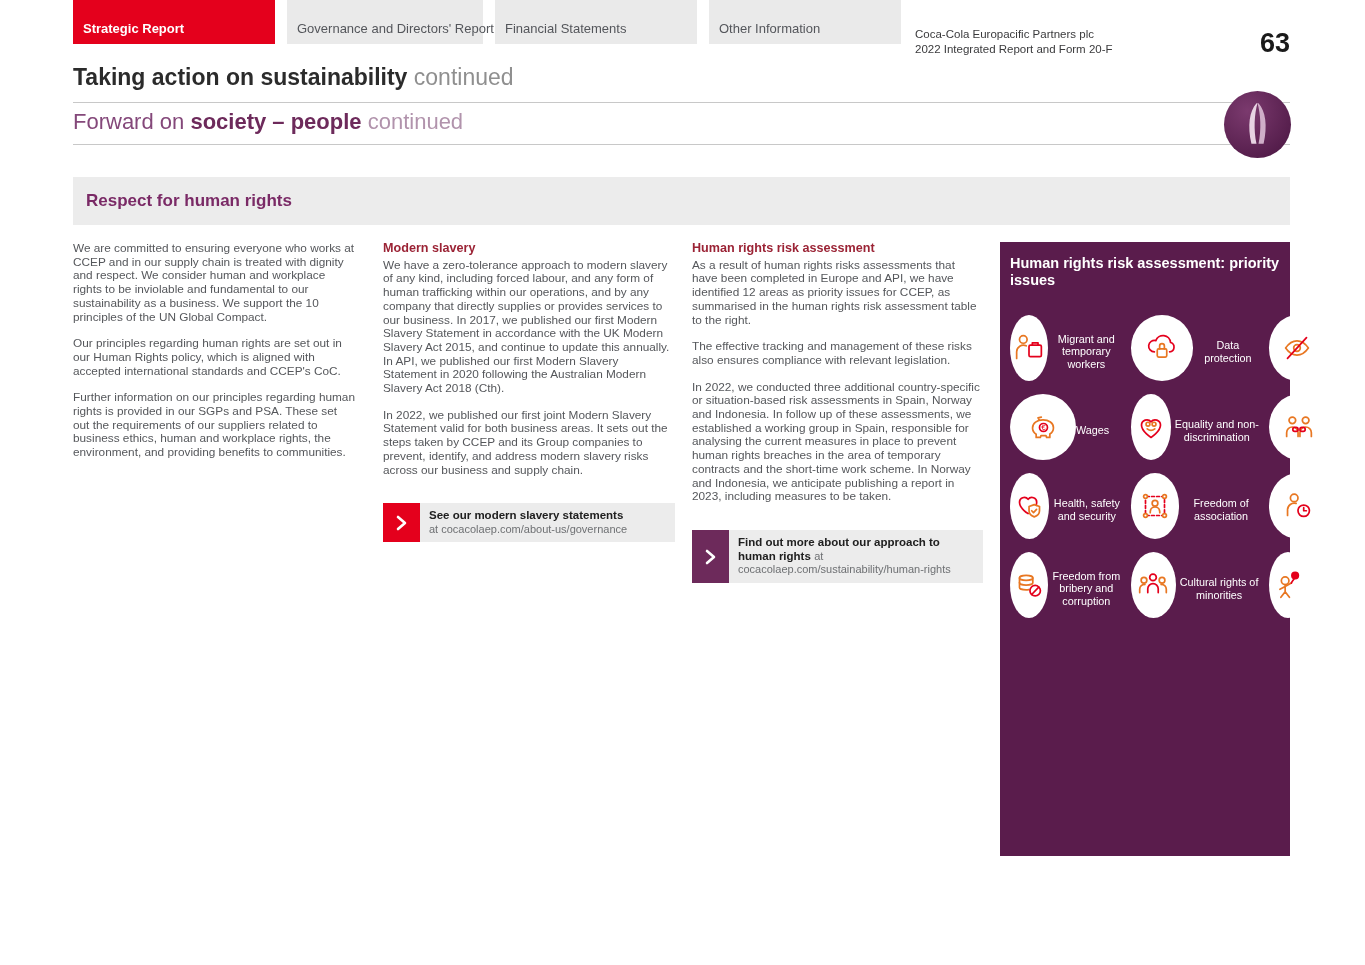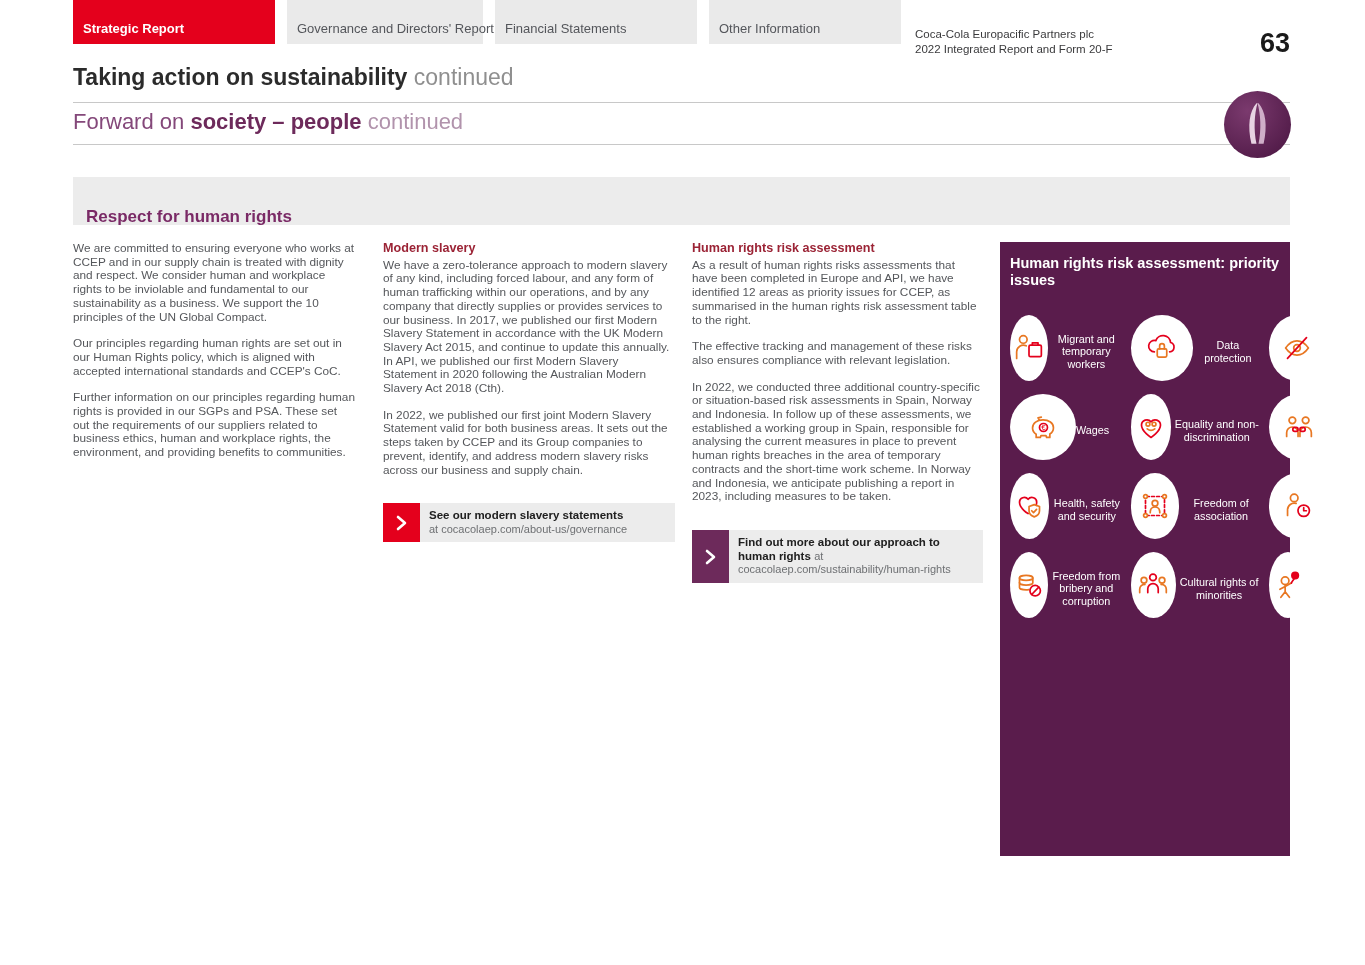--- a/index.html
+++ b/index.html
@@ -21,21 +21,21 @@
   .h1 .cont { color:#8f8f8f; font-weight:400; }
   .rule { position:absolute; left:73px; width:1217px; border-top:1px solid #c8c8c8; height:0; }
   .h2 { position:absolute; left:73px; top:109px; font-size:22px; color:#84487a; }
   .h2 .bold { font-weight:700; color:#6d2a5b; }
   .h2 .cont { color:#b193ac; }
   .avatar { position:absolute; left:1224px; top:91px; width:67px; height:67px; border-radius:50%;
             background:radial-gradient(circle at 35% 30%, #7b3a6e, #481440); overflow:hidden; }
 
   
   .banner { position:absolute; left:73px; top:177px; width:1217px; height:48px; background:#ececec; }
-  .banner .txt { position:absolute; left:13px; top:30px; font-size:17px; font-weight:700; color:#7a2a66; }
+  .banner .txt { position:absolute; left:13px; top:14px; font-size:17px; font-weight:700; color:#7a2a66; }
 
   
   .col { position:absolute; top:242px; font-size:11.8px; line-height:13.7px; color:#55575b; }
   .col p { margin:0 0 13px 0; }
   .col1 { left:73px; width:283px; }
   .col2 { left:383px; width:292px; }
   .col3 { left:692px; width:291px; }
   .colhead { font-size:12.6px; font-weight:700; color:#9b2335; margin:0 0 3px 0; }
 
   

